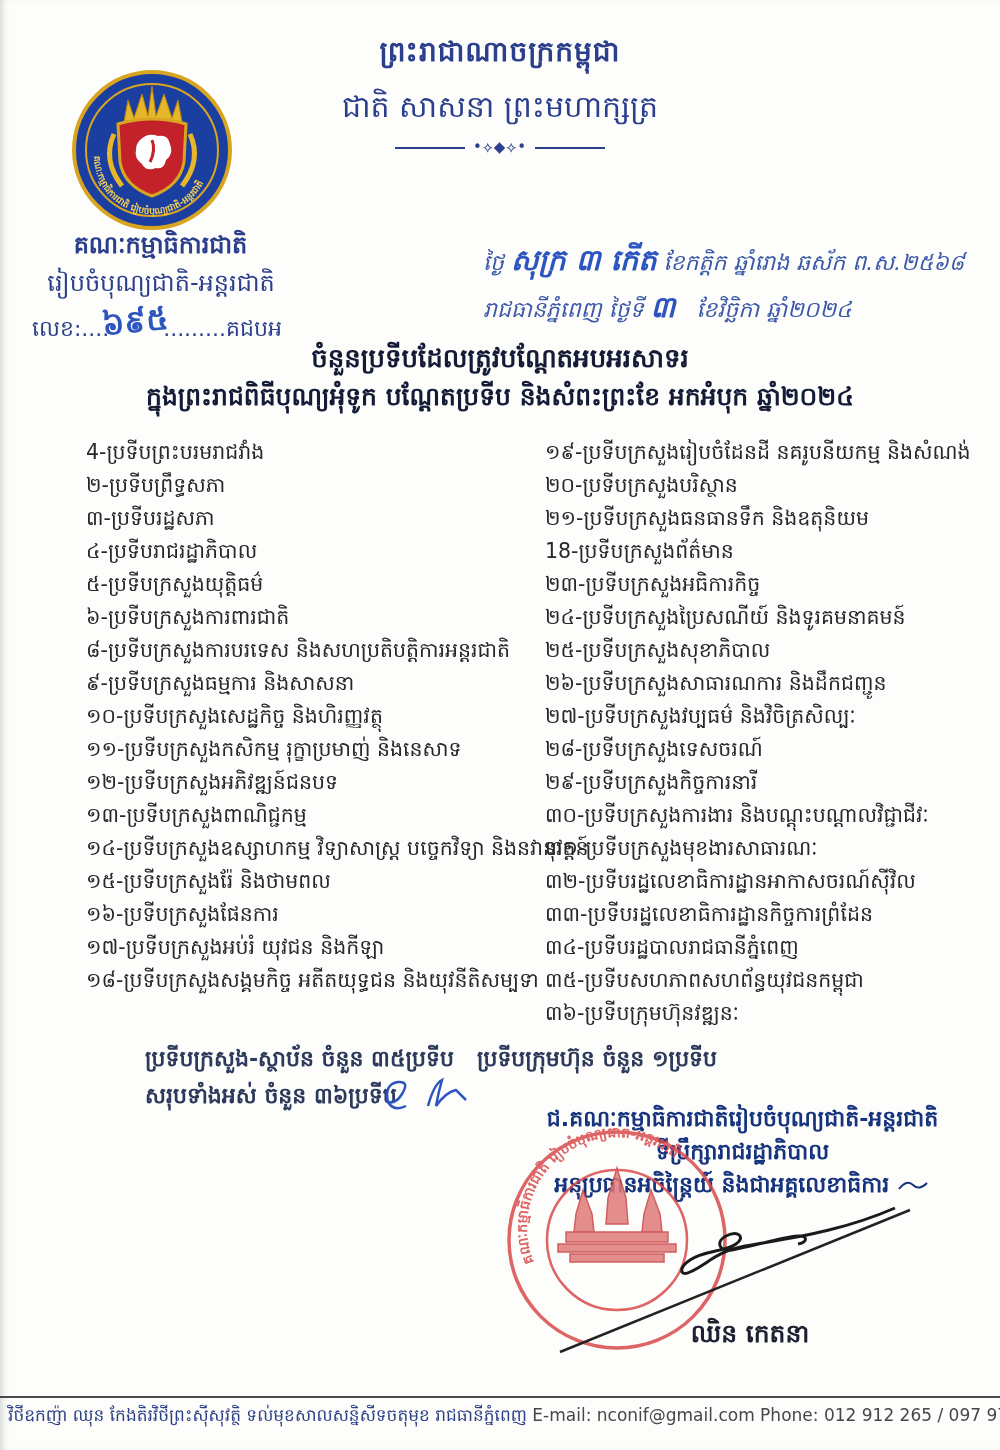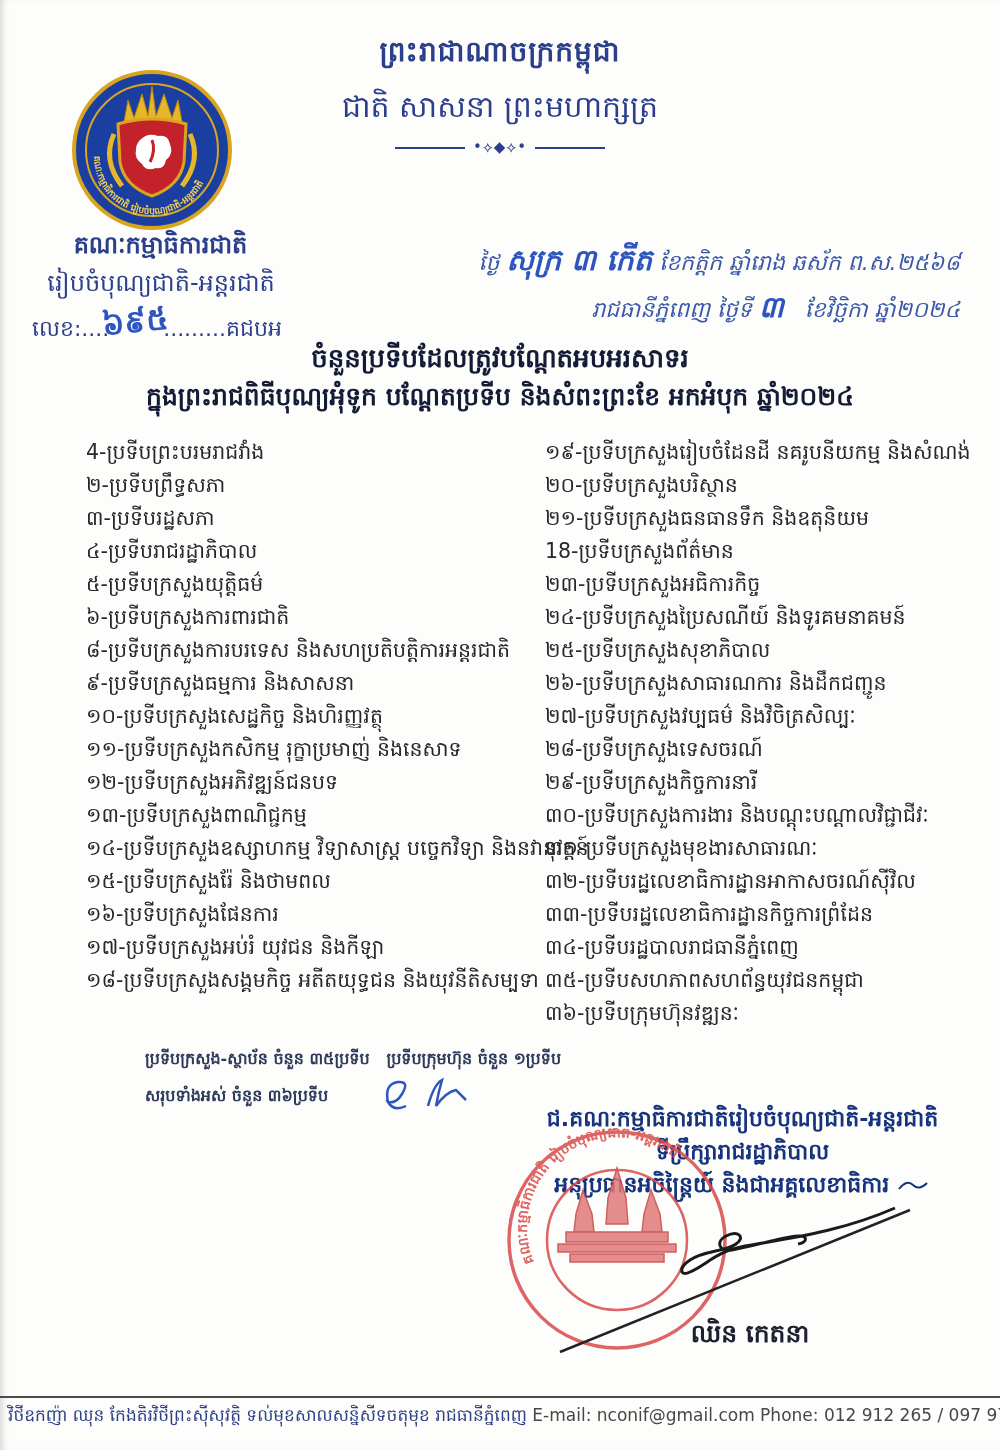--- a/index.html
+++ b/index.html
@@ -13,29 +13,29 @@
   .navy{color:#2b3f8c;}
   .kingdom{top:34px;font-size:28px;font-weight:bold;letter-spacing:1px;}
   .motto{top:88px;font-size:30px;font-weight:normal;}
   .divider{top:138px;font-size:15px;letter-spacing:1px;color:#2b3f8c;}
   .divider .bar{display:inline-block;vertical-align:middle;width:70px;border-top:2px solid #2b3f8c;margin:0 8px;}
   .org-line1{top:230px;left:18px;width:285px;text-align:center;font-size:24px;font-weight:bold;color:#2b3f8c;}
   .org-line2{top:268px;left:6px;width:310px;text-align:center;font-size:24px;font-weight:normal;color:#2b3f8c;}
   .ref-line{top:306px;left:32px;font-size:22px;color:#2b3f8c;white-space:nowrap;}
   .hand{color:#2d55c0;font-weight:bold;}
   .ref-line .hand{display:inline-block;font-size:31px;transform:rotate(-6deg) translateY(-4px);margin:0 -6px;}
-  .date-block{top:238px;left:448px;width:512px;text-align:right;color:#3a57a8;font-style:italic;font-size:22px;line-height:44px;white-space:nowrap;}
+  .date-block{top:238px;left:483px;width:512px;text-align:left;color:#3a57a8;font-style:italic;font-size:22px;line-height:44px;white-space:nowrap;}
   .date-block .hand{font-size:29px;font-style:italic;}
   .title1{top:342px;font-size:26px;font-weight:bold;color:#141b36;}
   .title2{top:381px;font-size:25px;font-weight:bold;color:#141b36;}
   .col{top:436px;font-size:20.5px;color:#26262b;}
   .col .li{height:33px;line-height:33px;white-space:nowrap;}
   .col-left{left:86px;}
   .col-right{left:545px;}
-  .summary{top:1040px;left:145px;font-size:16px;font-weight:bold;color:#2e3a5c;line-height:37px;white-space:nowrap;}
+  .summary{top:1040px;left:145px;font-size:22px;font-weight:bold;color:#2e3a5c;line-height:37px;white-space:nowrap;}
   .sig-block{top:1102px;left:490px;width:505px;text-align:center;font-size:22px;font-weight:bold;color:#16337e;line-height:33px;white-space:nowrap;}
   .sig-name{top:1318px;left:600px;width:300px;text-align:center;font-size:25px;font-weight:bold;color:#1c2030;}
   .footer-rule{top:1396px;left:0;width:1000px;border-top:2px solid #4a4a4a;}
   .footer-text{top:1404px;left:8px;font-size:17px;color:#2c3f86;white-space:nowrap;}
   .footer-text .latin{color:#474747;}
   svg{display:block;}
 </style>
 </head>
 <body>
 

